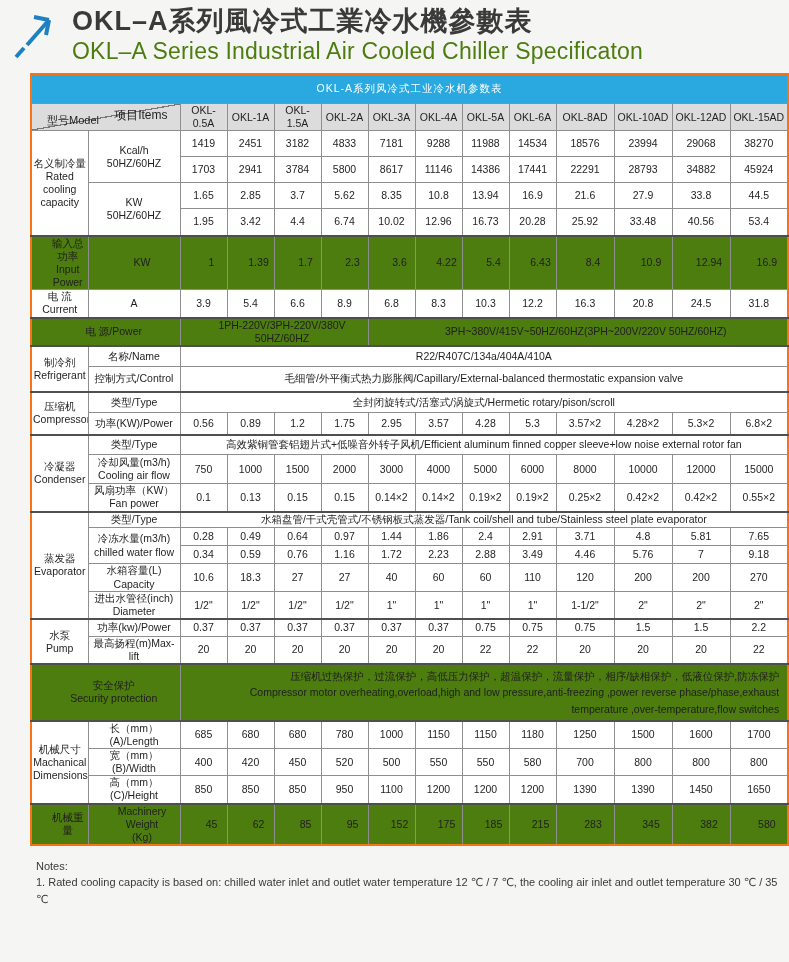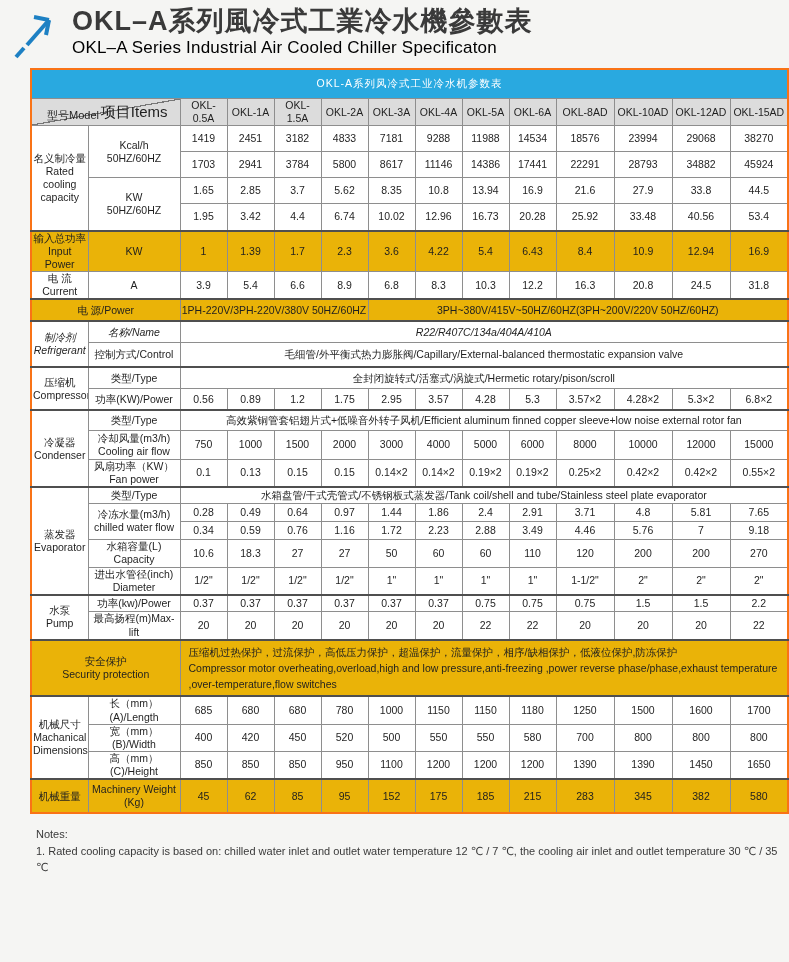--- a/index.html
+++ b/index.html
@@ -8,21 +8,21 @@
     font-family:"Liberation Sans","DejaVu Sans",sans-serif;
     -webkit-font-smoothing:antialiased;
   }
   .page{width:789px;height:962px;position:relative;}
 
   
   .hdr{display:flex;align-items:flex-start;padding:6px 0 0 12px;}
   .logo{width:52px;height:52px;flex:0 0 52px;margin-top:2px;}
   .titles{margin-left:8px;}
   .title-zh{font-size:27px;font-weight:bold;color:#3a3a3a;letter-spacing:1px;line-height:1.15;}
-  .title-en{font-size:17px;color:#000000;letter-spacing:.2px;margin-top:1px;}
+  .title-en{font-size:23px;color:#4d7c0f;letter-spacing:.2px;margin-top:1px;}
 
   
   .spec-table{
     margin:8px 0 0 30px;border-collapse:collapse;table-layout:fixed;width:757px;
     border:2px solid #f97316;background:#fff;
   }
   .spec-table th,.spec-table td{
     border:1px solid #8e8e8e;text-align:center;vertical-align:middle;
     padding:0 1px;font-size:10.5px;line-height:1.25;color:#1f1f1f;
     background:#fff;white-space:pre-line;overflow:hidden;font-weight:normal;
@@ -33,24 +33,24 @@
   }
   .model-th{background:#dcdcdc !important;height:25px;}
   .corner{background:#dcdcdc !important;position:relative;padding:0;}
   .corner .diag{
     position:absolute;left:0;top:0;right:0;bottom:0;
     background:linear-gradient(to bottom right,
       transparent calc(50% - .6px),#777 calc(50% - .6px),
       #777 calc(50% + .6px),transparent calc(50% + .6px));
   }
   .corner .lb-model{position:absolute;left:15px;bottom:3px;font-size:11px;}
-  .corner .lb-items{position:absolute;right:12px;top:4px;font-size:15px;}
-  tr.shade td{background:#eab308;}
+  .corner .lb-items{position:absolute;right:12px;top:4px;font-size:12px;}
+  tr.shade td{background:#4d7c0f;padding-left:17px;}
   tr.sect td{border-top:2px solid #4f4f4f;}
-  td.y{text-align:left;padding:3px 8px;line-height:1.55;}
+  td.y{text-align:right;padding:3px 8px;line-height:1.55;}
 
   
   .notes{margin:12px 0 0 36px;font-size:11px;color:#3a3a3a;line-height:1.5;}
   .notes div{white-space:pre-wrap;}
   .notes-zh .ind{padding-left:32px;}
   .notes-en{margin-top:2px;}
 </style>
 </head>
 <body>
 
@@ -203,21 +203,21 @@
           <td class="d">16.3</td>
           <td class="d">20.8</td>
           <td class="d">24.5</td>
           <td class="d">31.8</td>
         </tr>
         <tr class="shade sect" style="height: 22px;">
           <td class="c" colspan="2">电    源/Power</td>
           <td class="x" colspan="4">1PH-220V/3PH-220V/380V 50HZ/60HZ</td>
           <td class="x" colspan="8">3PH~380V/415V~50HZ/60HZ(3PH~200V/220V  50HZ/60HZ)</td>
         </tr>
-        <tr class="sect" style="height: 21px; font-style: italic;">
+        <tr class="sect" style="height: 21px;">
           <td class="c" rowspan="2">制冷剂
 Refrigerant</td>
           <td class="s">名称/Name</td>
           <td class="x" colspan="12">R22/R407C/134a/404A/410A</td>
         </tr>
         <tr style="height: 25px;">
           <td class="s">控制方式/Control</td>
           <td class="x" colspan="12">毛细管/外平衡式热力膨胀阀/Capillary/External-balanced thermostatic expansion valve</td>
         </tr>
         <tr class="sect" style="height: 21px;">
@@ -315,21 +315,21 @@
           <td class="d">7</td>
           <td class="d">9.18</td>
         </tr>
         <tr style="height: 28px;">
           <td class="s">水箱容量(L)
 Capacity</td>
           <td class="d">10.6</td>
           <td class="d">18.3</td>
           <td class="d">27</td>
           <td class="d">27</td>
-          <td class="d">50</td>
+          <td class="d">40</td>
           <td class="d">60</td>
           <td class="d">60</td>
           <td class="d">110</td>
           <td class="d">120</td>
           <td class="d">200</td>
           <td class="d">200</td>
           <td class="d">270</td>
         </tr>
         <tr style="height: 24px; border-radius: 7px;">
           <td class="s">进出水管径(inch)

